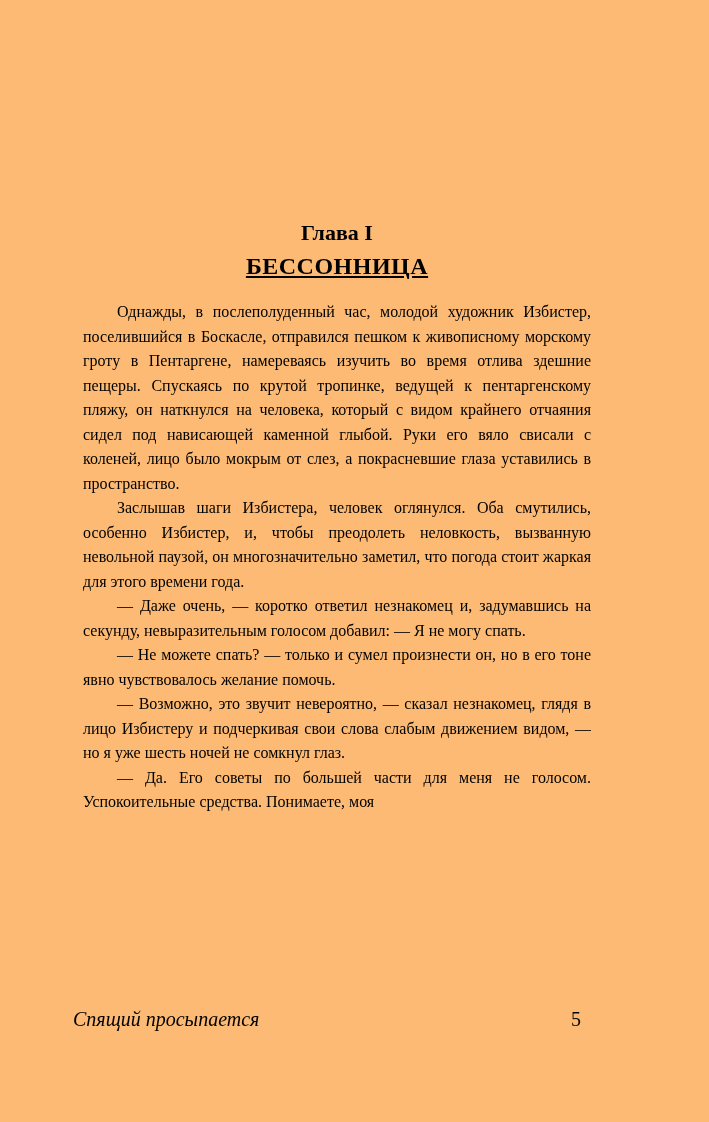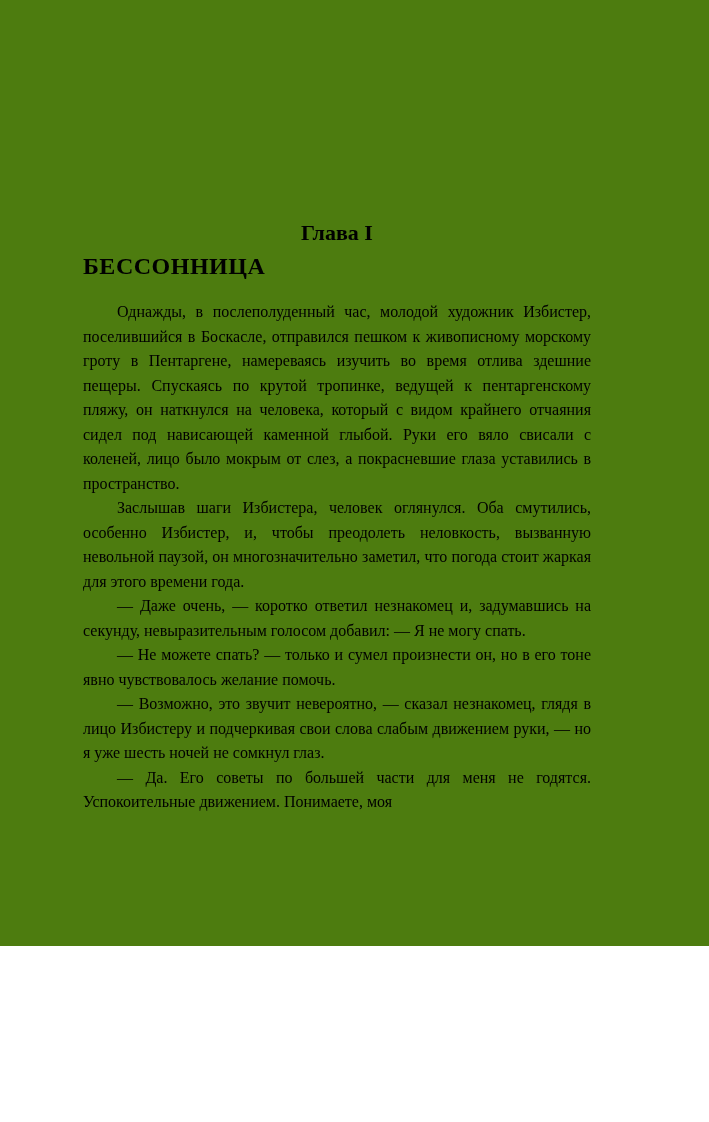--- a/index.html
+++ b/index.html
@@ -1,45 +1,47 @@
 <!DOCTYPE html>
 <html lang="ru"><head>
 <meta charset="utf-8">
 <style>
   * { margin: 0; padding: 0; box-sizing: border-box; }
   html, body { background: #ffffff; }
   .book-page {
     position: relative;
     width: 709px;
-    height: 946px;
-    background: #4d7c0f;
+    height: 1122px;
+    background: #fdba74;
     color: #000000;
     font-family: "Liberation Serif", "DejaVu Serif", serif;
     overflow: hidden;
     margin: 0 auto;
   }
   .text-block {
     position: absolute;
     left: 83px;
     top: 220px;
     width: 508px;
   }
   .chapter-heading {
     text-align: center;
     font-weight: bold;
     font-size: 22px;
     line-height: 26px;
   }
   .chapter-title {
+    text-align: center;
     font-weight: bold;
     font-size: 24px;
     line-height: 28px;
     letter-spacing: 0.5px;
     margin-top: 6px;
     margin-bottom: 20px;
+    text-decoration: underline;
   }
   .body-text {
     max-height: 712px;
     overflow: hidden;
   }
   .body-text p {
     font-size: 16px;
     line-height: 24.5px;
     text-align: justify;
     text-indent: 34px;
@@ -69,21 +71,21 @@
 
 <div class="book-page">
   <div class="text-block">
     <div class="chapter-heading">Глава I</div>
     <div class="chapter-title">БЕССОННИЦА</div>
     <div class="body-text">
       <p>Однажды, в послеполуденный час, молодой художник Избистер, поселившийся в Боскасле, отправился пешком к живописному морскому гроту в Пентаргене, намереваясь изучить во время отлива здешние пещеры. Спускаясь по крутой тропинке, ведущей к пентаргенскому пляжу, он наткнулся на человека, который с видом крайнего отчаяния сидел под нависающей каменной глыбой. Руки его вяло свисали с коленей, лицо было мокрым от слез, а покрасневшие глаза уставились в пространство.</p>
       <p>Заслышав шаги Избистера, человек оглянулся. Оба смутились, особенно Избистер, и, чтобы преодолеть неловкость, вызванную невольной паузой, он многозначительно заметил, что погода стоит жаркая для этого времени года.</p>
       <p>— Даже очень, — коротко ответил незнакомец и, задумавшись на секунду, невыразительным голосом добавил: — Я не могу спать.</p>
       <p>— Не можете спать? — только и сумел произнести он, но в его тоне явно чувствовалось желание помочь.</p>
-      <p>— Возможно, это звучит невероятно, — сказал незнакомец, глядя в лицо Избистеру и подчеркивая свои слова слабым движением руки, — но я уже шесть ночей не сомкнул глаз.</p>
-      <p>— Да. Его советы по большей части для меня не годятся. Успокоительные движением. Понимаете, моя</p>
+      <p>— Возможно, это звучит невероятно, — сказал незнакомец, глядя в лицо Избистеру и подчеркивая свои слова слабым движением видом, — но я уже шесть ночей не сомкнул глаз.</p>
+      <p>— Да. Его советы по большей части для меня не голосом. Успокоительные средства. Понимаете, моя</p>
     </div>
   </div>
   <div class="page-footer">
     <span class="running-title">Спящий просыпается</span>
     <span class="page-number">5</span>
   </div>
 </div>
 
 </body></html>

